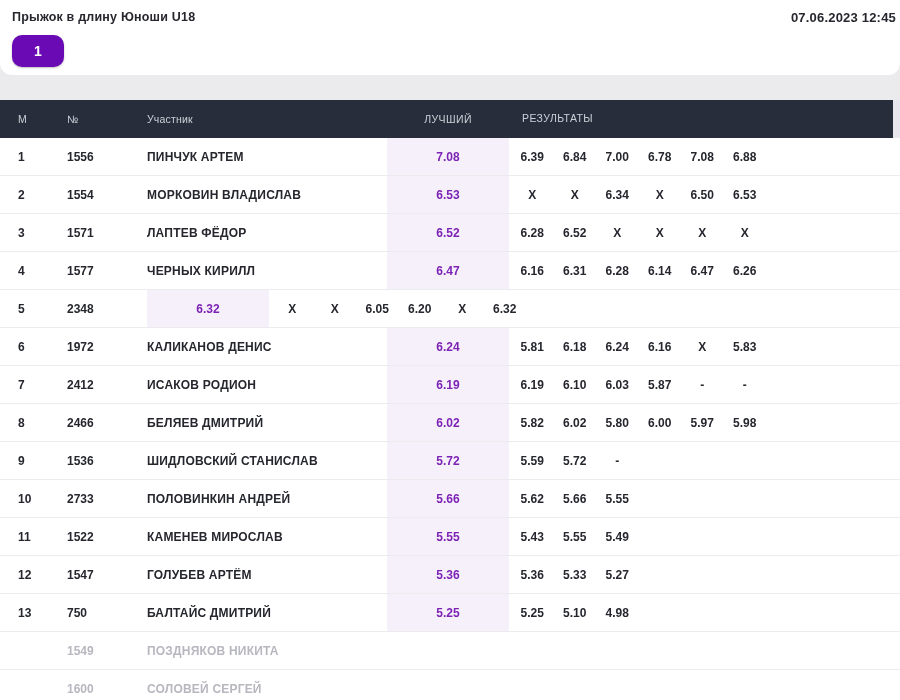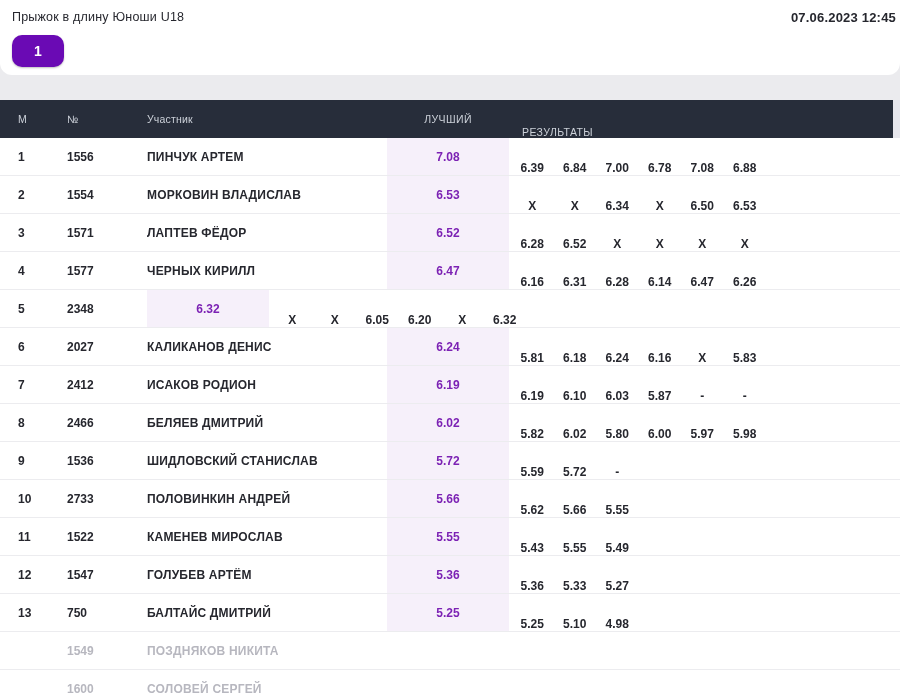--- a/index.html
+++ b/index.html
@@ -22,21 +22,21 @@
   }
   .header-panel{
     position:relative;
     height:75px;
     background:#ffffff;
     border-radius:0 0 12px 12px;
     padding:10px 12px 0 12px;
   }
   .event-title{
     font-size:12.5px;
-    font-weight:400;
+    font-weight:700;
     letter-spacing:.2px;
   }
   .datetime{
     position:absolute;
     top:10px;
     right:4px;
     font-size:13px;
     font-weight:700;
     letter-spacing:.2px;
   }
@@ -85,21 +85,21 @@
     align-items:center;
     border-bottom:1px solid var(--sep);
     background:#ffffff;
     font-size:12px;
     font-weight:700;
   }
   .col-place{width:67px;padding-left:18px;flex:none;}
   .col-bib{width:80px;flex:none;}
   .col-name{width:240px;flex:none;letter-spacing:.2px;}
   .col-best{width:122px;flex:none;text-align:center;align-self:stretch;display:flex;align-items:center;justify-content:center;}
-  .col-results{flex:1;display:flex;padding-left:2px;align-self:stretch;align-items:flex-end;}
+  .col-results{flex:1;display:flex;padding-left:2px;align-self:stretch;align-items:flex-start;margin-top:12px;}
   .table-header .col-best{background:transparent;}
   .table-header .col-results .results-label{margin-left:11px;}
   .row .col-best.has-best{background:var(--best-bg);color:var(--best-text);}
   .slot{width:42.5px;flex:none;text-align:center;}
   .row.inactive .col-bib,
   .row.inactive .col-name{color:var(--muted);}
 </style>
 </head>
 <body>
 
@@ -192,21 +192,21 @@
           <span class="slot">X</span>
           <span class="slot">6.05</span>
           <span class="slot">6.20</span>
           <span class="slot">X</span>
           <span class="slot">6.32</span>
         </div>
   </div>
 
   <div class="row">
     <div class="col-place">6</div>
-    <div class="col-bib">2027</div>
+    <div class="col-bib">1972</div>
     <div class="col-name">КАЛИКАНОВ ДЕНИС</div>
     <div class="col-best has-best">6.24</div>
     <div class="col-results">
           <span class="slot">5.81</span>
           <span class="slot">6.18</span>
           <span class="slot">6.24</span>
           <span class="slot">6.16</span>
           <span class="slot">X</span>
           <span class="slot">5.83</span>
         </div>

